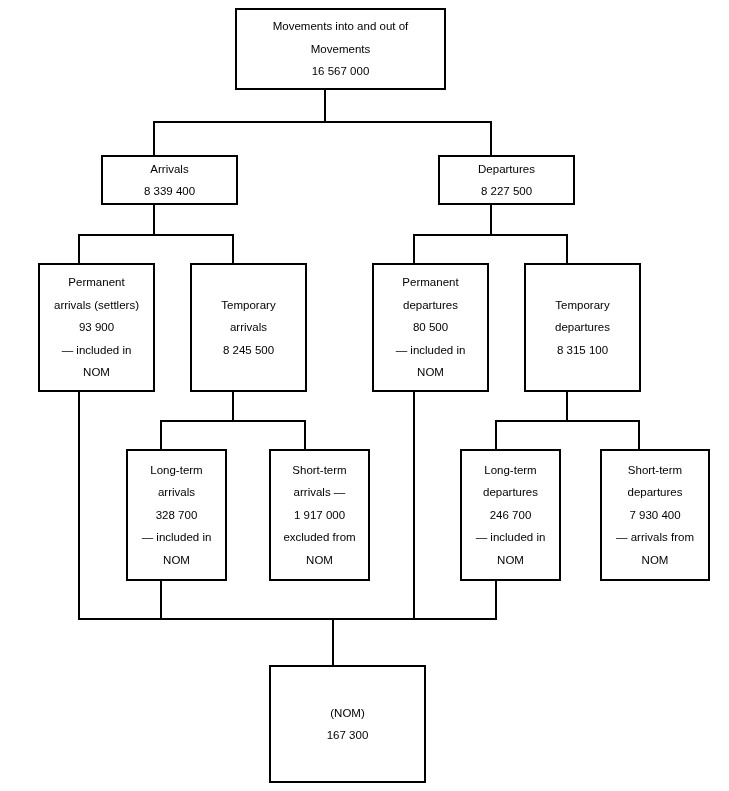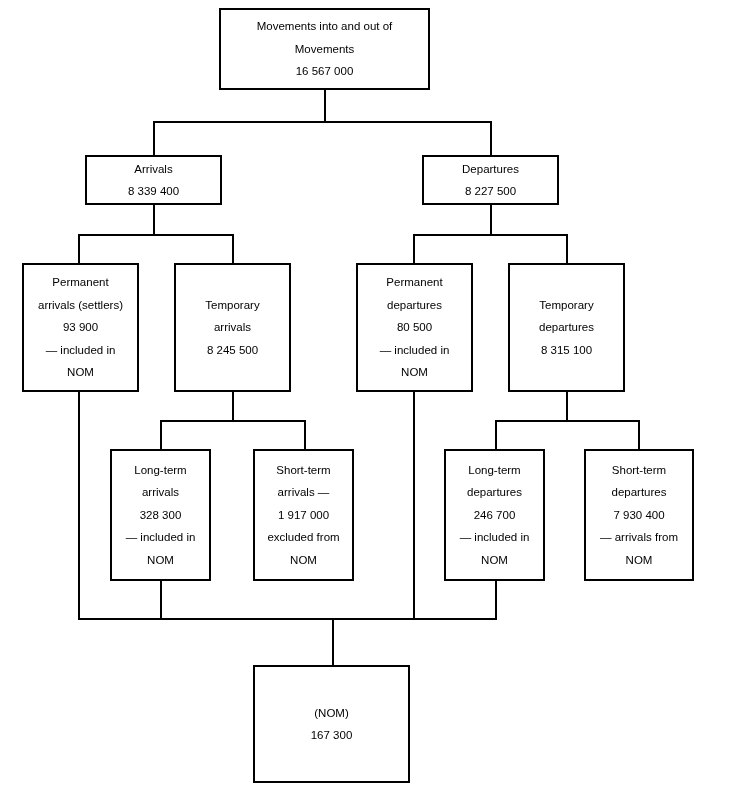--- a/index.html
+++ b/index.html
@@ -23,20 +23,21 @@
     display: flex;
     flex-direction: column;
     align-items: center;
     justify-content: center;
     text-align: center;
     color: #000000;
     font-size: 11.5px;
     line-height: 1.95;
     z-index: 2;
     padding: 0 3px;
+    margin-left: 16px;
   }
   .node .line { white-space: nowrap; }
   .conn {
     position: absolute;
     background: #000000;
     z-index: 1;
   }
   .conn.v { width: 2px; }
   .conn.h { height: 2px; }
 </style>
@@ -117,21 +118,21 @@
 
   <div class="node" style="left:508px; top:263px; width:117px; height:129px;">
     <span class="line">Temporary</span>
     <span class="line">departures</span>
     <span class="line">8 315 100</span>
   </div>
 
   <div class="node" style="left:110px; top:449px; width:101px; height:132px;">
     <span class="line">Long-term</span>
     <span class="line">arrivals</span>
-    <span class="line">328 300</span>
+    <span class="line">328 700</span>
     <span class="line">— included in</span>
     <span class="line">NOM</span>
   </div>
 
   <div class="node" style="left:253px; top:449px; width:101px; height:132px;">
     <span class="line">Short-term</span>
     <span class="line">arrivals —</span>
     <span class="line">1 917 000</span>
     <span class="line">excluded from</span>
     <span class="line">NOM</span>

